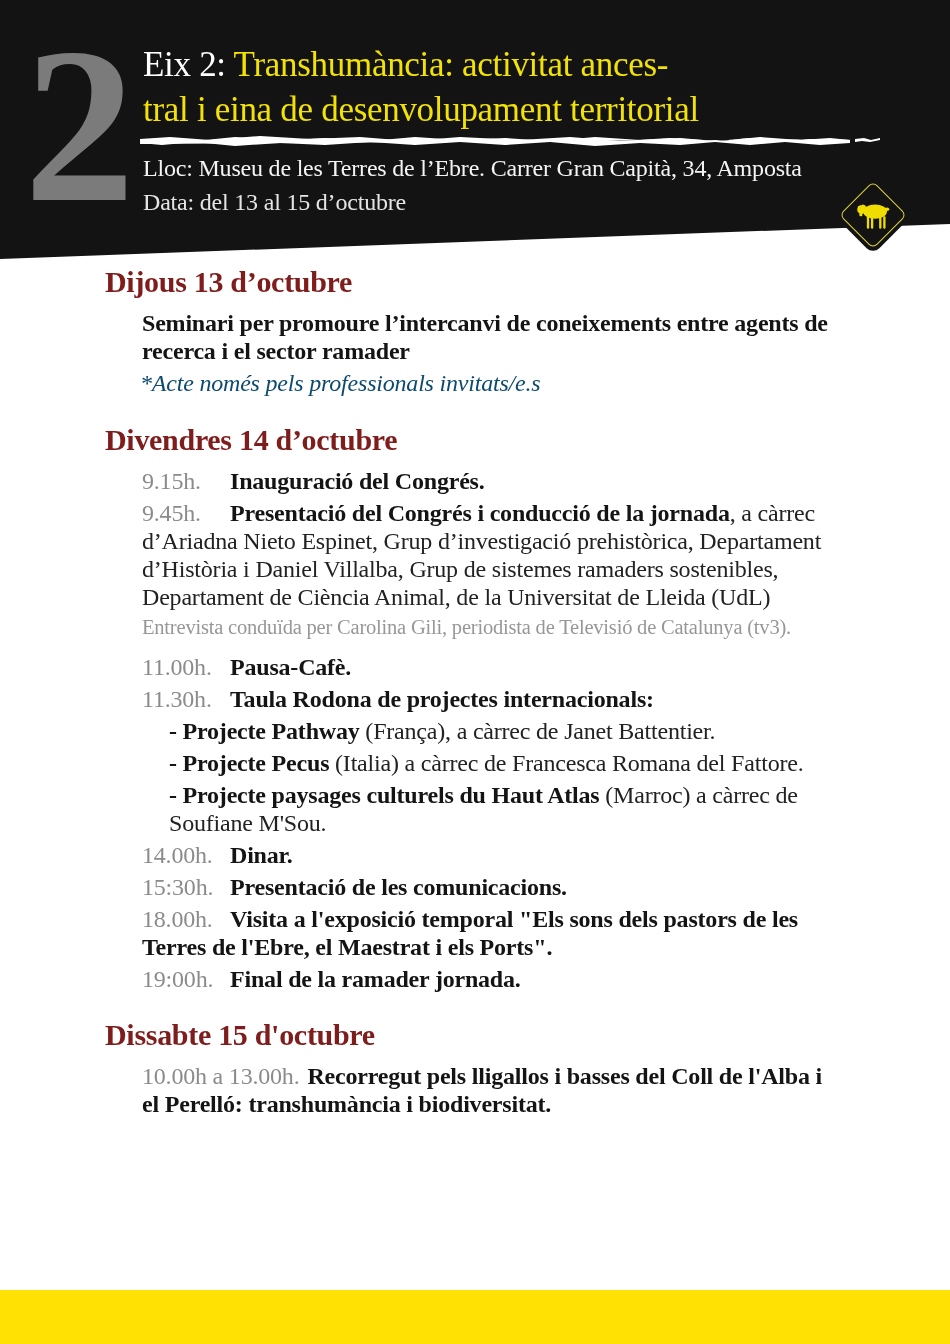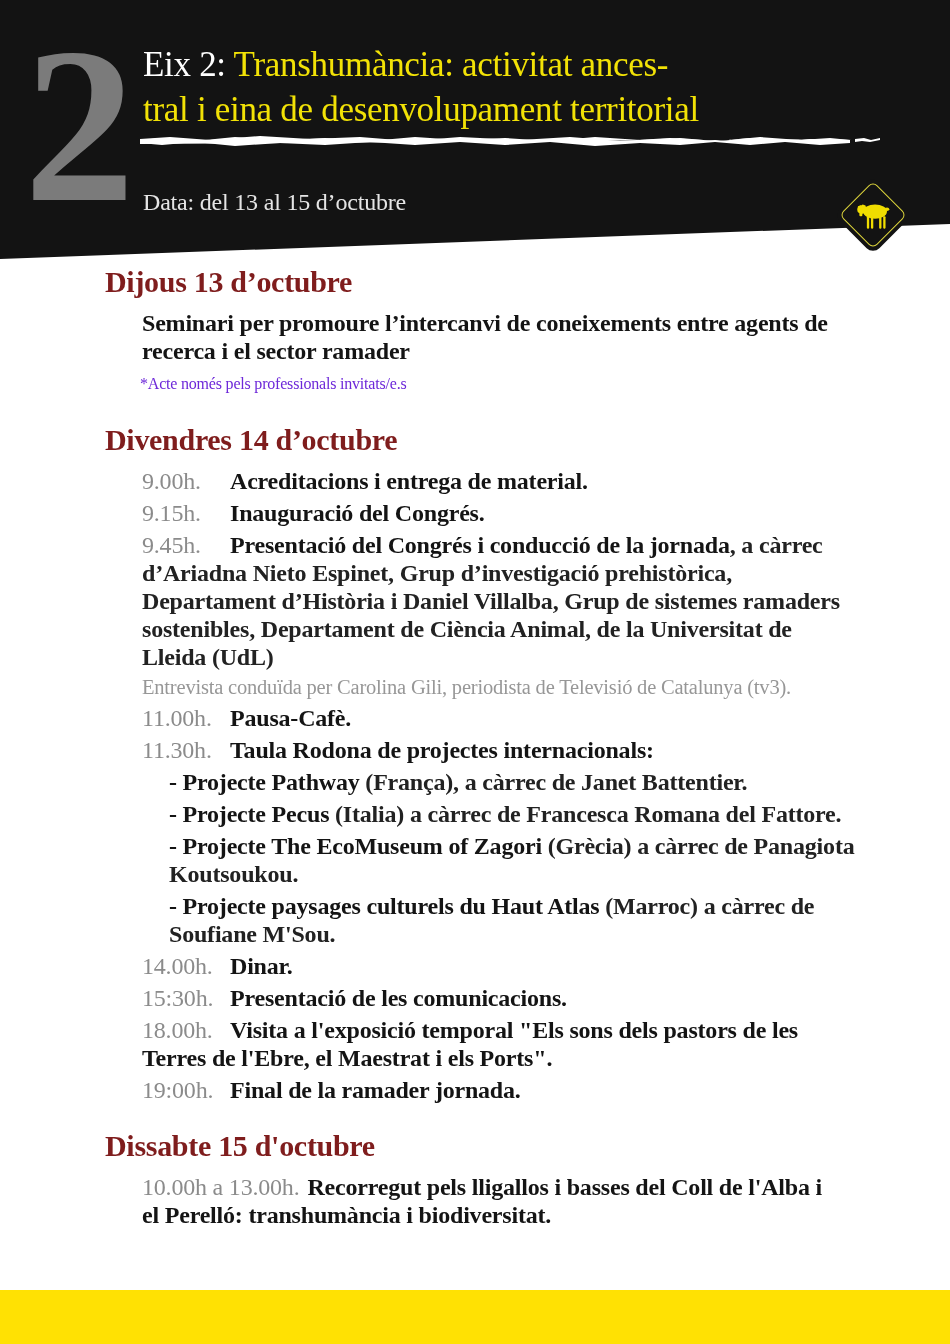--- a/index.html
+++ b/index.html
@@ -58,27 +58,27 @@
     margin:0 0 4px 37px;max-width:700px;
     font-size:24px;line-height:28px;letter-spacing:-.2px;
   }
   .item.sub{margin-left:64px;max-width:692px;}
   .item .time{
     display:inline-block;min-width:88px;
     color:var(--time-gray,#8b8b8b);font-weight:normal;
   }
   .item .time.long{min-width:0;margin-right:8px;}
   .item b{font-weight:bold;color:#141414;}
-  .item .detail{font-weight:bold;color:#222;}
+  .item .detail{font-weight:normal;color:#222;}
   .note-large{
     margin:2px 0 6px 35px;max-width:700px;
-    font-size:16px;line-height:29px;color:#6d28d9;letter-spacing:-.2px;
+    font-size:24px;line-height:29px;color:#0c4a6e;letter-spacing:-.2px;font-style:italic;
   }
   .note-small{
-    margin:4px 0 4px 37px;max-width:720px;
+    margin:4px 0 13px 37px;max-width:720px;
     font-size:20.5px;line-height:25px;color:#979797;letter-spacing:-.2px;
   }
   
   #footer-bar{
     position:absolute;left:0;bottom:0;width:950px;height:54px;
     background:var(--footer-yellow,#ffe103);
   }
 </style>
 </head>
 <body>
@@ -89,20 +89,21 @@
     <div id="big-number">2</div>
     <div id="title-block">
       <span class="title-white">Eix 2: </span><span class="title-yellow">Transhumància: activitat ances-</span><br>
       <span class="title-yellow">tral i eina de desenvolupament territorial</span>
     </div>
     <svg id="brush-stroke" viewBox="0 0 740 17" preserveAspectRatio="none">
       <polygon fill="#ffffff" points="0,7 22,5 55,8 95,4 140,7 185,5 230,8 275,4 320,7 365,5 410,8 455,4 500,7 540,5 575,8 610,5 645,8 672,6 695,7 712,6 0,11 0,7"></polygon>
       <polygon fill="#ffffff" points="0,6 30,4 70,7 120,3 170,6 220,4 270,8 320,4 380,7 430,4 480,8 530,5 580,8 620,4 660,7 690,5 710,7 710,10 680,12 645,9 610,12 575,9 540,12 500,10 455,13 410,9 365,12 320,9 275,12 230,9 185,12 140,10 95,13 55,9 22,12 0,10"></polygon>
       <polygon fill="#ffffff" points="715,6 724,5 731,7 740,5 740,7 730,9 722,8 715,9"></polygon>
     </svg>
+    <div id="location-line">Lloc: Museu de les Terres de l’Ebre. Carrer Gran Capità, 34, Amposta</div>
     <div id="date-line">Data: del 13 al 15 d’octubre</div>
   </div>
 
   <div id="sheep-sign">
     <div class="sign-square"></div>
     <div class="sign-inner-border"></div>
     <svg class="sheep-svg" viewBox="0 0 60 44">
       <g fill="#f0dd00">
         <ellipse cx="33" cy="17" rx="17.5" ry="10.5"></ellipse>
         <ellipse cx="11.5" cy="14" rx="4.6" ry="5.6"></ellipse>
@@ -119,29 +120,27 @@
   </div>
 
   <div id="main">
       <div class="section">
         <div class="section-heading">Dijous 13 d’octubre</div>
         <div class="item"><b>Seminari per promoure l’intercanvi de coneixements entre agents de recerca i el sector ramader</b></div>
         <div class="note-large">*Acte només pels professionals invitats/e.s</div>
       </div>
       <div class="section">
         <div class="section-heading">Divendres 14 d’octubre</div>
-        <div class="item"><span class="time">9.00h.</span><b>Acreditacions i entrega de material.</b></div>
         <div class="item"><span class="time">9.15h.</span><b>Inauguració del Congrés.</b></div>
         <div class="item"><span class="time">9.45h.</span><b>Presentació del Congrés i conducció de la jornada</b><span class="detail">, a càrrec d’Ariadna Nieto Espinet, Grup d’investigació prehistòrica, Departament d’Història i Daniel Villalba, Grup de sistemes ramaders sostenibles, Departament de Ciència Animal, de la Universitat de Lleida (UdL)</span></div>
         <div class="note-small">Entrevista conduïda per Carolina Gili, periodista de Televisió de Catalunya (tv3).</div>
         <div class="item"><span class="time">11.00h.</span><b>Pausa-Cafè.</b></div>
         <div class="item"><span class="time">11.30h.</span><b>Taula Rodona de projectes internacionals:</b></div>
         <div class="item sub"><b>- Projecte Pathway</b><span class="detail"> (França), a càrrec de Janet Battentier.</span></div>
         <div class="item sub"><b>- Projecte Pecus</b><span class="detail"> (Italia) a càrrec de Francesca Romana del Fattore.</span></div>
-        <div class="item sub"><b>- Projecte The EcoMuseum of Zagori</b><span class="detail"> (Grècia) a càrrec de Panagiota Koutsoukou.</span></div>
         <div class="item sub"><b>- Projecte paysages culturels du Haut Atlas</b><span class="detail"> (Marroc) a càrrec de Soufiane M'Sou.</span></div>
         <div class="item"><span class="time">14.00h.</span><b>Dinar.</b></div>
         <div class="item"><span class="time">15:30h.</span><b>Presentació de les comunicacions.</b></div>
         <div class="item"><span class="time">18.00h.</span><b>Visita a l'exposició temporal "Els sons dels pastors de les Terres de l'Ebre, el Maestrat i els Ports".</b></div>
         <div class="item"><span class="time">19:00h.</span><b>Final de la ramader jornada.</b></div>
       </div>
       <div class="section">
         <div class="section-heading">Dissabte 15 d'octubre</div>
         <div class="item"><span class="time long">10.00h a 13.00h.</span><b>Recorregut pels lligallos i basses del Coll de l'Alba i el Perelló: transhumància i biodiversitat.</b></div>
       </div>

